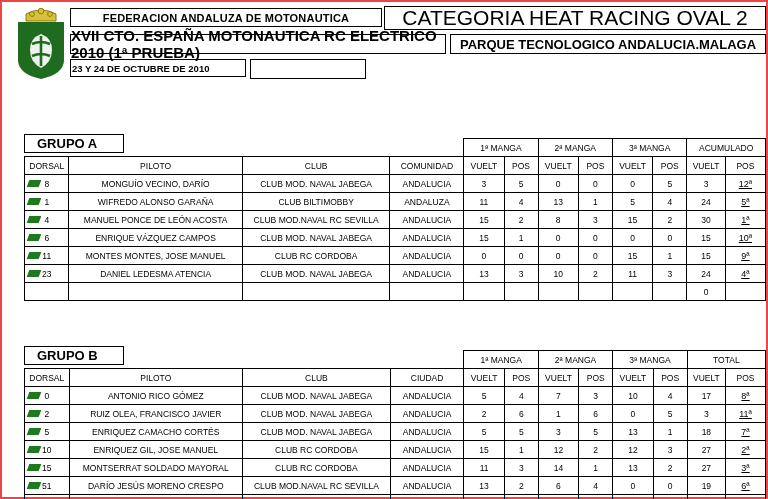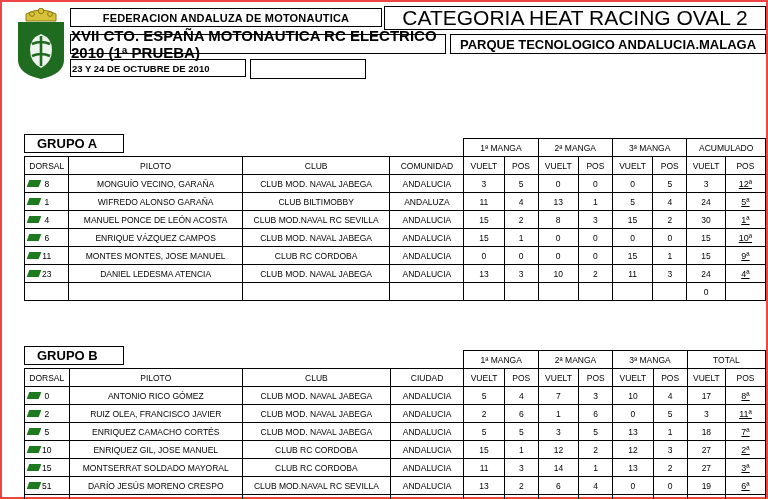--- a/index.html
+++ b/index.html
@@ -178,21 +178,21 @@
             <td class="colhdr c-tv">VUELT</td>
             <td class="colhdr c-tp">POS</td>
           </tr>
           <tr>
             <td class="c-dorsal">
               <div class="dorsal-wrap">
                 <span class="flag"></span>
                 <span class="dorsal-num">8</span>
               </div>
             </td>
-            <td class="piloto c-piloto">MONGUÍO VECINO, GARAÑA</td>
+            <td class="piloto c-piloto">MONGUÍO VECINO, DARÍO</td>
             <td class="club c-club">CLUB MOD. NAVAL JABEGA</td>
             <td class="c-com">ANDALUCIA</td>
             <td class="c-v bold">3</td>
             <td class="c-p bold">5</td>
             <td class="c-v bold">0</td>
             <td class="c-p bold">0</td>
             <td class="c-v bold">0</td>
             <td class="c-p bold">5</td>
             <td class="c-tv bold">3</td>
             <td class="c-tp pos-final">12ª</td>

